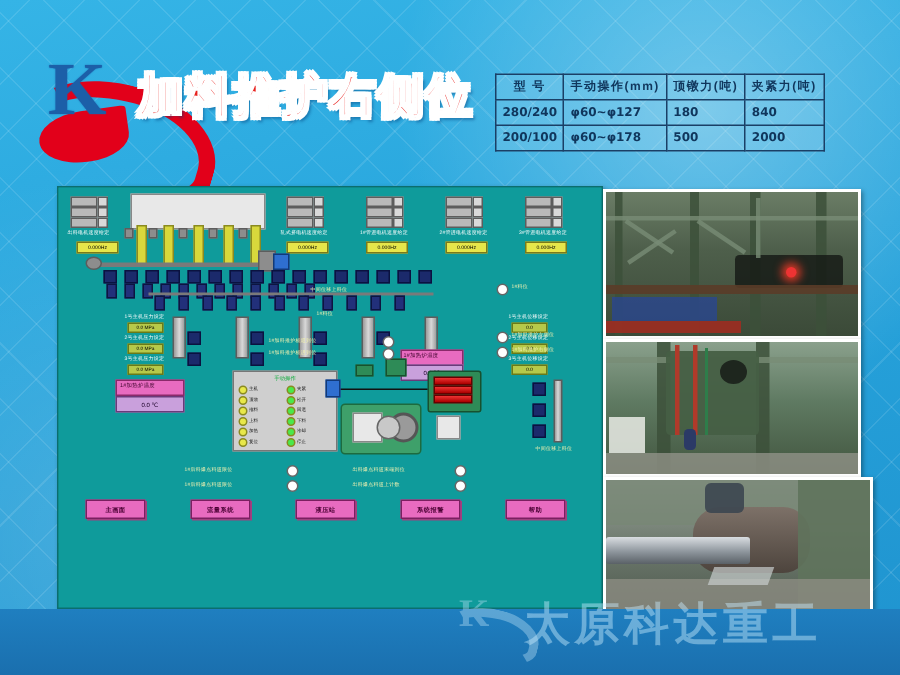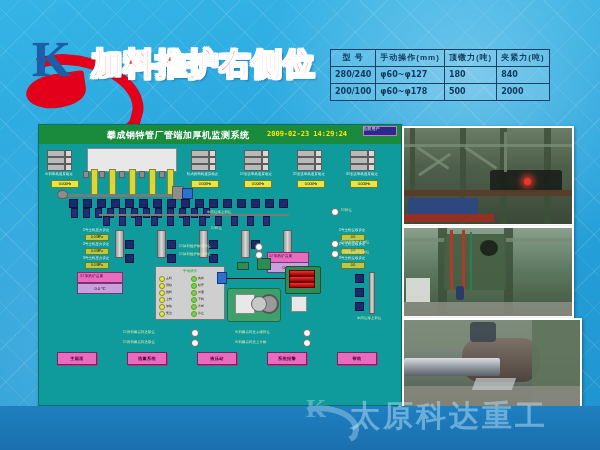--- a/index.html
+++ b/index.html
@@ -209,28 +209,20 @@
       <td>φ60~φ178</td>
       <td>500</td>
       <td>2000</td>
     </tr>
   </tbody>
     </table>
 
   <div class="hmi">
 
 
-    <div class="hmi-title">
-      <div class="t">攀成钢特管厂管端加厚机监测系统</div>
-      <div class="ts">2009-02-23  14:29:24</div>
-      <div class="user-box">
-        <div class="lbl">当前用户</div>
-        <div class="fld"></div>
-      </div>
-    </div>
 
     <div class="hmi-body">
 
       <div class="valrow" style="left:8px;top:6px;">
         <div class="v" style="left:0;top:0;"></div>
         <div class="u" style="left:18px;top:0;"></div>
         <div class="v" style="left:0;top:7px;"></div>
         <div class="u" style="left:18px;top:7px;"></div>
         <div class="v" style="left:0;top:14px;"></div>
         <div class="u" style="left:18px;top:14px;"></div>

